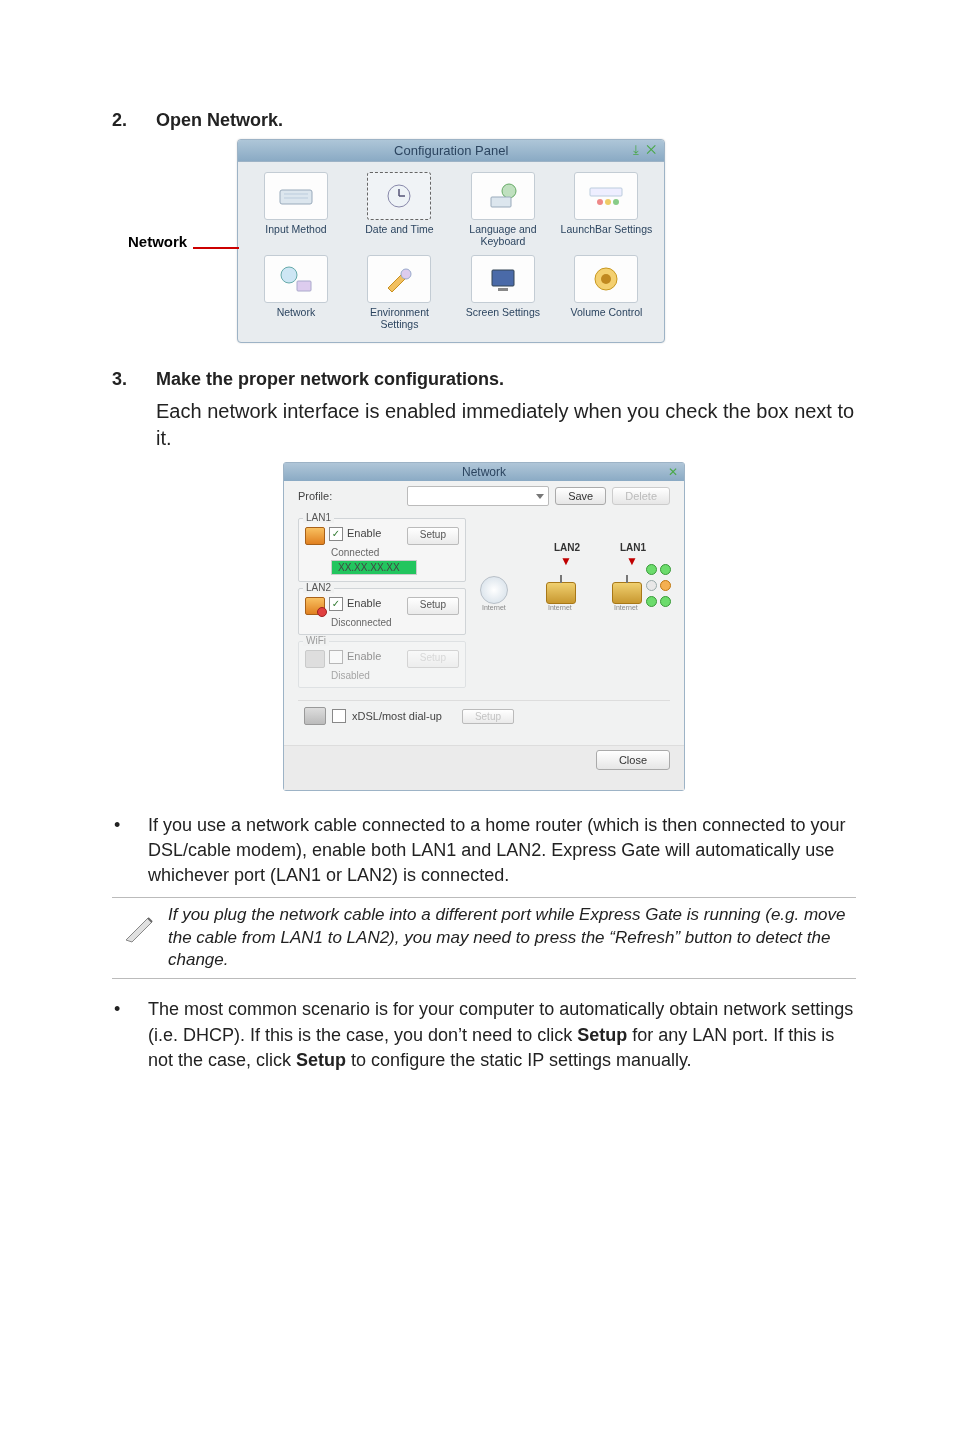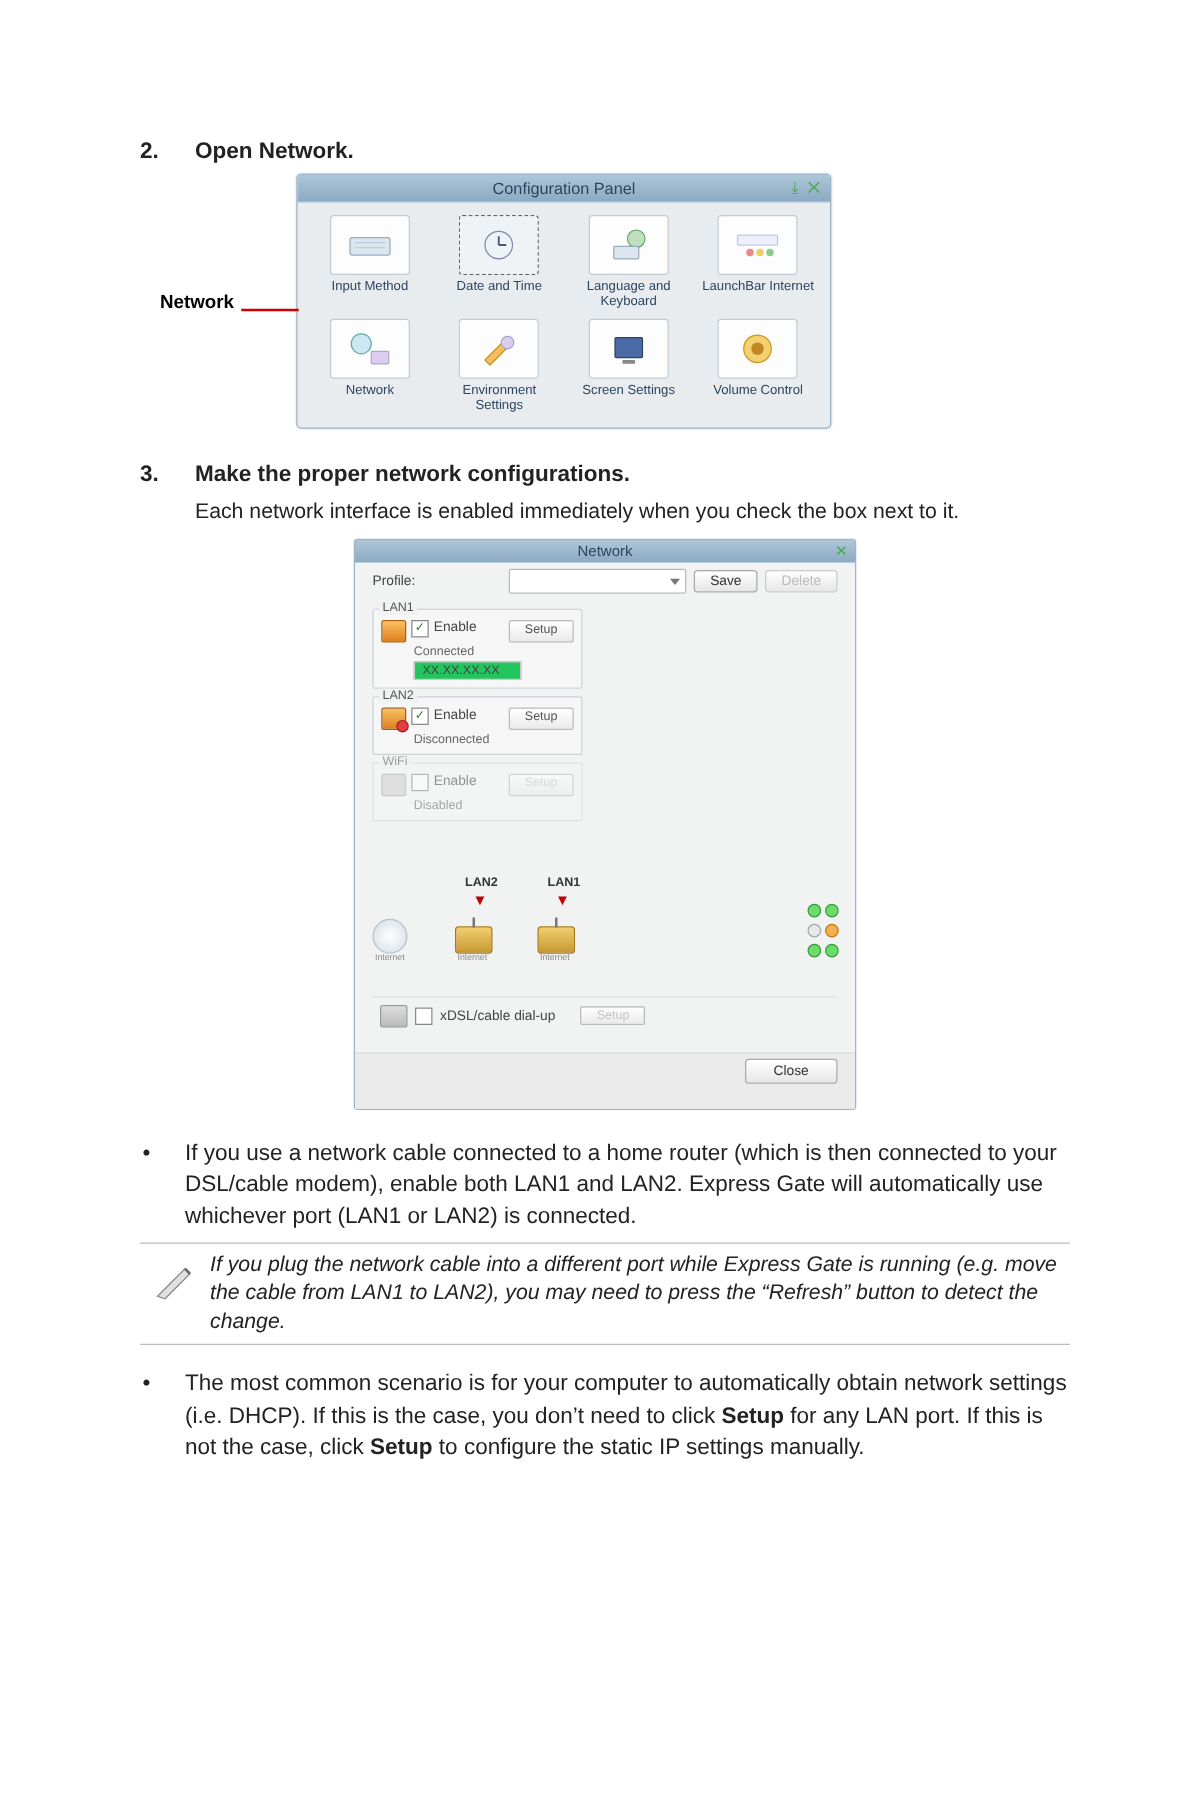--- a/index.html
+++ b/index.html
@@ -21,21 +21,21 @@
     align-items: baseline;
     font-weight: bold;
     font-size: 18px;
     margin-bottom: 8px;
   }
   .step-num {
     width: 44px;
   }
   .step-text-indent {
     margin-left: 44px;
-    font-size: 17px;
+    font-size: 20px;
     line-height: 1.35;
     margin-bottom: 10px;
   }
   .note-row {
     display: flex;
     align-items: flex-start;
     border-top: 1px solid #bbb;
     border-bottom: 1px solid #bbb;
     padding: 6px 0;
     margin: 6px 0 18px 0;
@@ -213,21 +213,20 @@
     border: 1px solid #aaa;
     border-radius: 3px;
     padding: 2px 12px;
     font-size: 11px;
     color: #333;
   }
   .nd-btn.disabled { color: #bbb; border-color: #ccc; }
   .nd-columns {
     display: flex;
     gap: 14px;
-    flex-direction: column;
   }
   .nd-left {
     width: 168px;
   }
   .nd-group {
     border: 1px solid #d0d4d7;
     background: #f6f6f6;
     border-radius: 2px;
     padding: 4px 6px 6px;
     margin-bottom: 6px;
@@ -451,21 +450,21 @@
         </div>
         <div class="cp-item">
           <div class="cp-icon">
             <svg width="40" height="24">
                 <rect x="4" y="4" width="32" height="8" rx="1" fill="#eef" stroke="#bcd"></rect>
                 <circle cx="14" cy="18" r="3" fill="#e88"></circle>
                 <circle cx="22" cy="18" r="3" fill="#ec6"></circle>
                 <circle cx="30" cy="18" r="3" fill="#8c8"></circle>
               </svg>
           </div>
-          <span>LaunchBar Internet</span>
+          <span>LaunchBar Settings</span>
         </div>
         <div class="cp-item">
           <div class="cp-icon">
             <svg width="38" height="32">
                 <circle cx="12" cy="12" r="8" fill="#cde6f4" stroke="#6aa"></circle>
                 <rect x="20" y="18" width="14" height="10" rx="1" fill="#dce" stroke="#aac"></rect>
               </svg>
           </div>
           <span>Network</span>
         </div>
@@ -576,21 +575,21 @@
                 <span class="led green"></span>
                   <span class="led green"></span>
               </div>
             </div>
           </div>
         </div>
         <div class="nd-divider"></div>
         <div class="nd-xdsl">
           <span class="nd-xdsl-icon"></span>
           <span class="nd-cb"></span>
-          <span>xDSL/cable dial-up</span>
+          <span>xDSL/most dial-up</span>
           <span class="nd-setup disabled">Setup</span>
         </div>
       </div>
       <div class="nd-footer">
         <span class="nd-btn" style="padding:3px 22px;">Close</span>
       </div>
     </div>
   </div>
 
   <div class="bullet-row">

